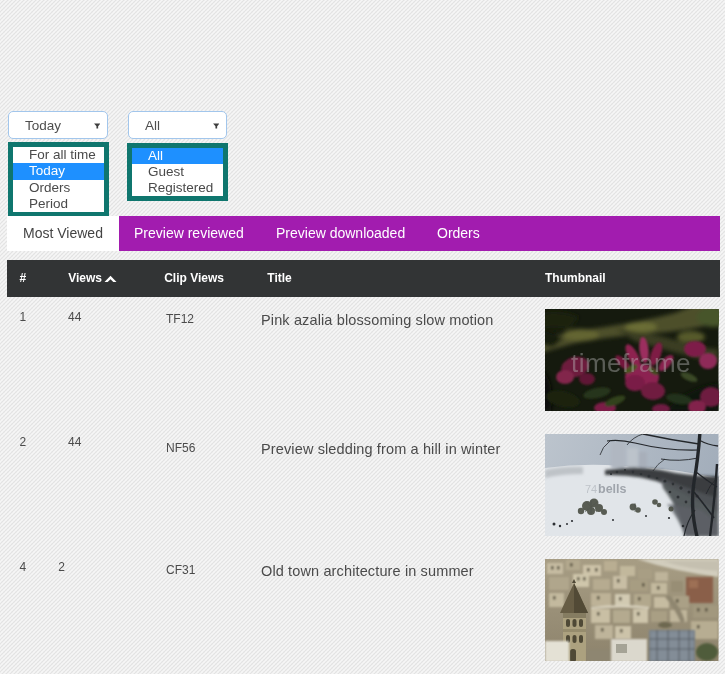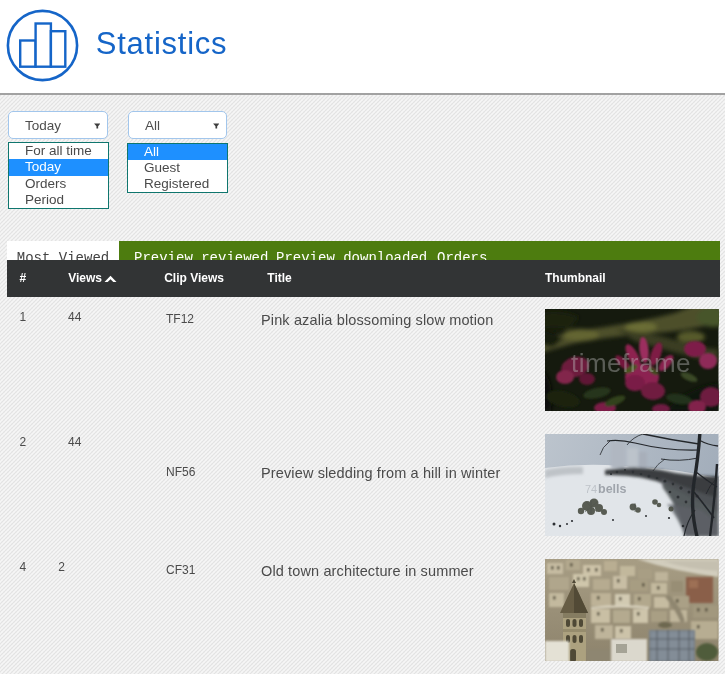--- a/index.html
+++ b/index.html
@@ -25,32 +25,31 @@
   .select-box {
     position:absolute; height:28px; background:#fff;
     border:1.5px solid #a2c6ec; border-radius:5px;
     font-size:13.5px; color:#4e4e4e;
   }
   .select-box .sel-text { position:absolute; left:16px; top:5.5px; }
   .select-box .sel-caret { position:absolute; right:6.8px; top:11.2px; }
   #select-period { left:8px;   top:111px; width:100px; }
   #select-user   { left:128px; top:111px; width:99px;  }
   .listbox {
-    position:absolute; background:#fff; border:1px solid #0f766e;
+    position:absolute; background:#fff; border:5px solid #0f766e;
     font-size:13.5px; color:#4a4a4a;
   }
   #list-period { left:8px;   top:142px; width:101px; }
   #list-user   { left:127px; top:142.5px; width:100.5px; }
   .listbox .opt { height:16.3px; line-height:16.3px; padding-left:16px; white-space:nowrap; }
   .listbox .opt.hl { background:#1e90ff; color:#ffffff; }
   
   .tabbar {
-    position:absolute; left:7px; top:241px; width:713px; height:35px;
-    background:#4d7c0f;
-    font-family:Liberation Mono, monospace;
+    position:absolute; left:7px; top:216px; width:713px; height:35px;
+    background:#a21caf;
   }
   .tab {
     position:absolute; top:0; height:35px; line-height:34.5px;
     font-size:14px; color:#ffffff; white-space:nowrap;text-align:right;
   }
   .tab.active {
     background:#ffffff; color:#434343; text-align:center;
   }
   #tab-0 { left:0; width:112px; }
   #tab-1 { left:127px; }
@@ -70,21 +69,21 @@
   .sort-caret { position:absolute; left:96.9px; top:15.5px; }
   
   .rows { position:absolute; left:7px; top:296.5px; width:713px; }
   .trow { position:absolute; left:0; width:713px; height:125px; }
   #row-0 { top:0; } #row-1 { top:125px; } #row-2 { top:250px; }
   .trow .c-num   { position:absolute; left:12.4px; top:13.8px; font-size:12px; color:#4b4b4b; }
   .trow .c-views { position:absolute; left:61.1px; top:13.2px; font-size:12px; color:#4b4b4b; }
   #row-2 .c-views { left:51.3px; }
   .trow .c-clip  { position:absolute; left:159px;  top:15.3px; font-size:12px; color:#4b4b4b; }
   .trow .c-title { position:absolute; left:254px;  top:15.3px; font-size:14.5px; color:#4b4b4b; letter-spacing:0.13px; white-space:nowrap; }
-  #row-1 .c-clip, #row-1 .c-title { top:19.8px;margin-top:24px; }
+  #row-1 .c-clip, #row-1 .c-title { top:19.8px; }
   #row-2 .c-clip, #row-2 .c-title { top:16.6px; }
   .trow .c-thumb { position:absolute; left:538px;  top:12px; width:173.5px; height:102.5px; }
   .c-thumb svg { display:block; width:100%; height:100%; }
 </style>
 </head>
 <body>
 
 <div class="screen">
 
   <svg class="bgtex" width="725" height="674">
@@ -96,31 +95,20 @@
         <rect width="4" height="4" fill="#f6f6f6"></rect>
         <g filter="url(#texblur)">
           <path d="M-1 1 L1 -1 M-1 5 L5 -1 M3 5 L5 3" stroke="#e2e2e2" stroke-width="1.1"></path>
           <path d="M-1 -1 L5 5 M-1 3 L1 5" stroke="#ececec" stroke-width="0.7"></path>
         </g>
       </pattern>
     </defs>
     <rect width="725" height="674" fill="url(#weave)"></rect>
   </svg>
 
-  <div class="header">
-    <svg class="logo" width="73" height="73" viewBox="0 0 73 73">
-      <circle cx="36.5" cy="36.5" r="34.6" fill="#ffffff" stroke="#1565c8" stroke-width="2.6"></circle>
-      <g fill="#ffffff" stroke="#1565c8" stroke-width="2.4">
-        <rect x="14.2" y="31.5" width="15.4" height="26.2"></rect>
-        <rect x="29.6" y="14.5" width="15.3" height="43.2"></rect>
-        <rect x="44.9" y="22.2" width="14.4" height="35.5"></rect>
-      </g>
-    </svg>
-    <div class="page-title">Statistics</div>
-  </div>
 
   <div class="select-box" id="select-period">
     <span class="sel-text">Today</span>
     <svg class="sel-caret" width="6.6" height="5.8" viewBox="0 0 6.6 5.8">
       <polygon points="0.1,0.5 6.5,0.5 4.15,3.2 4.15,5.6 2.45,5.6 2.45,3.2" fill="#3e3e3e"></polygon>
     </svg>
   </div>
   <div class="listbox" id="list-period">
     <div class="opt">For all time</div>
     <div class="opt hl">Today</div>

